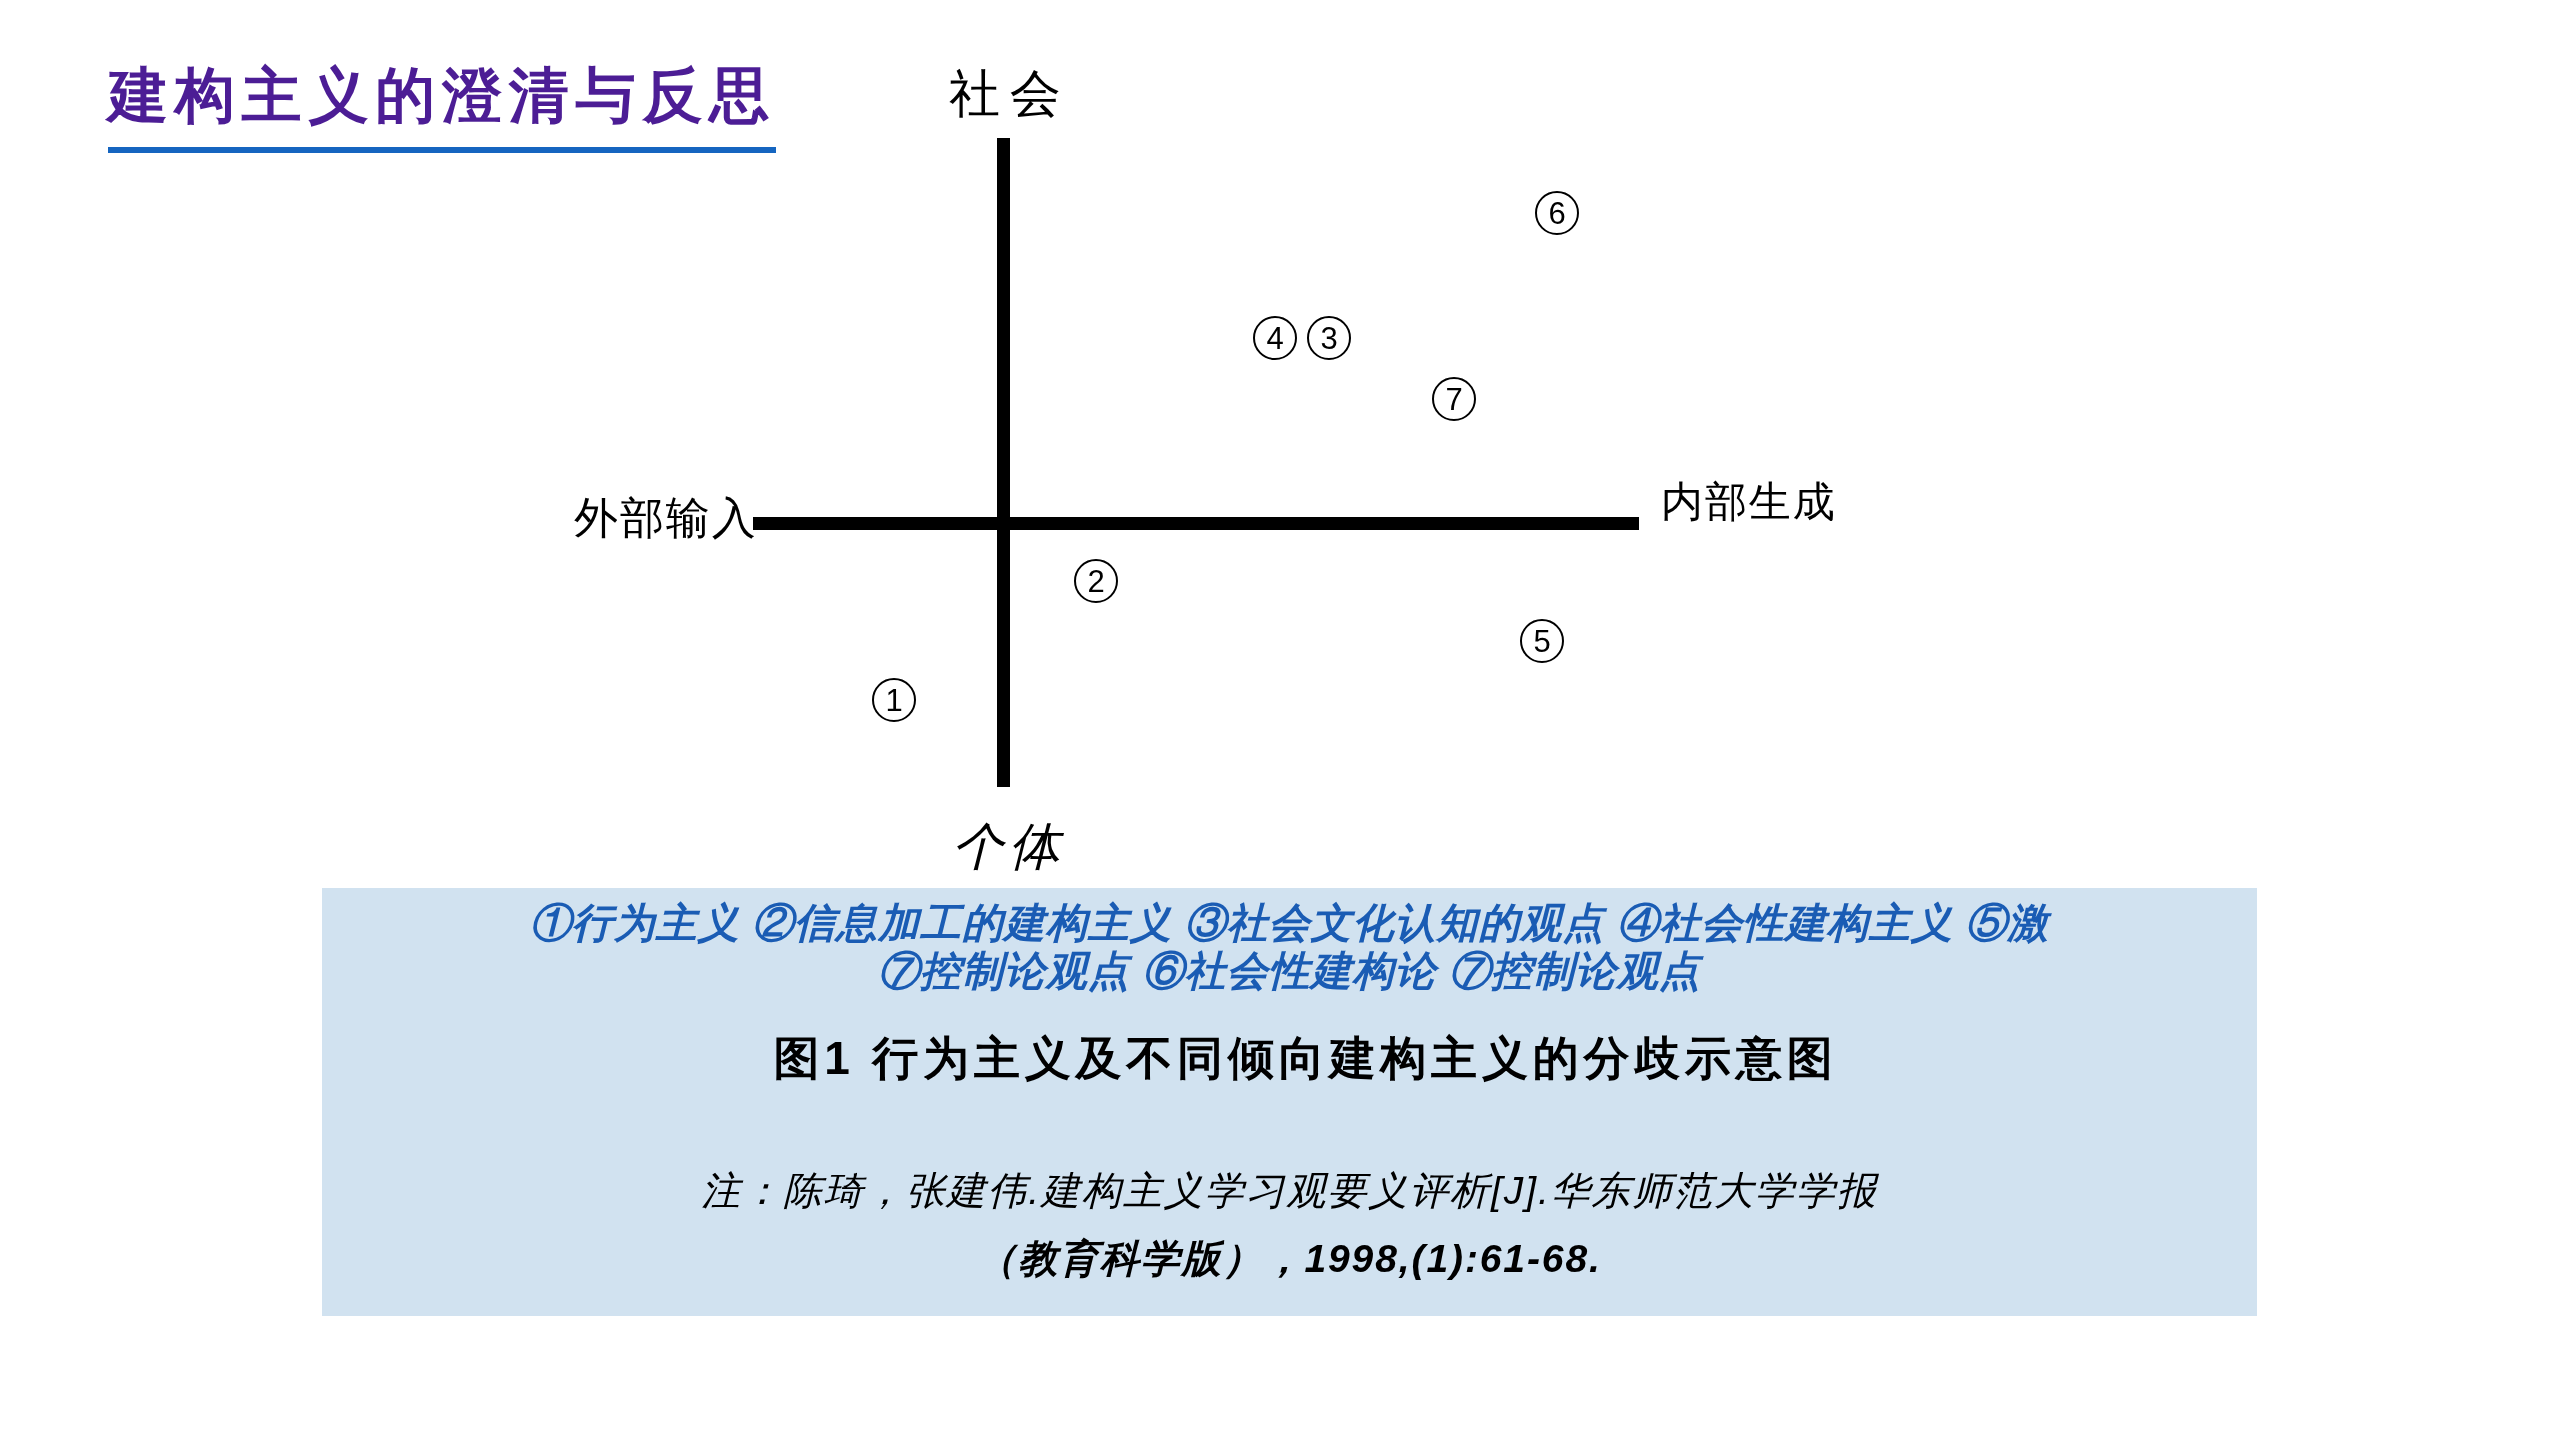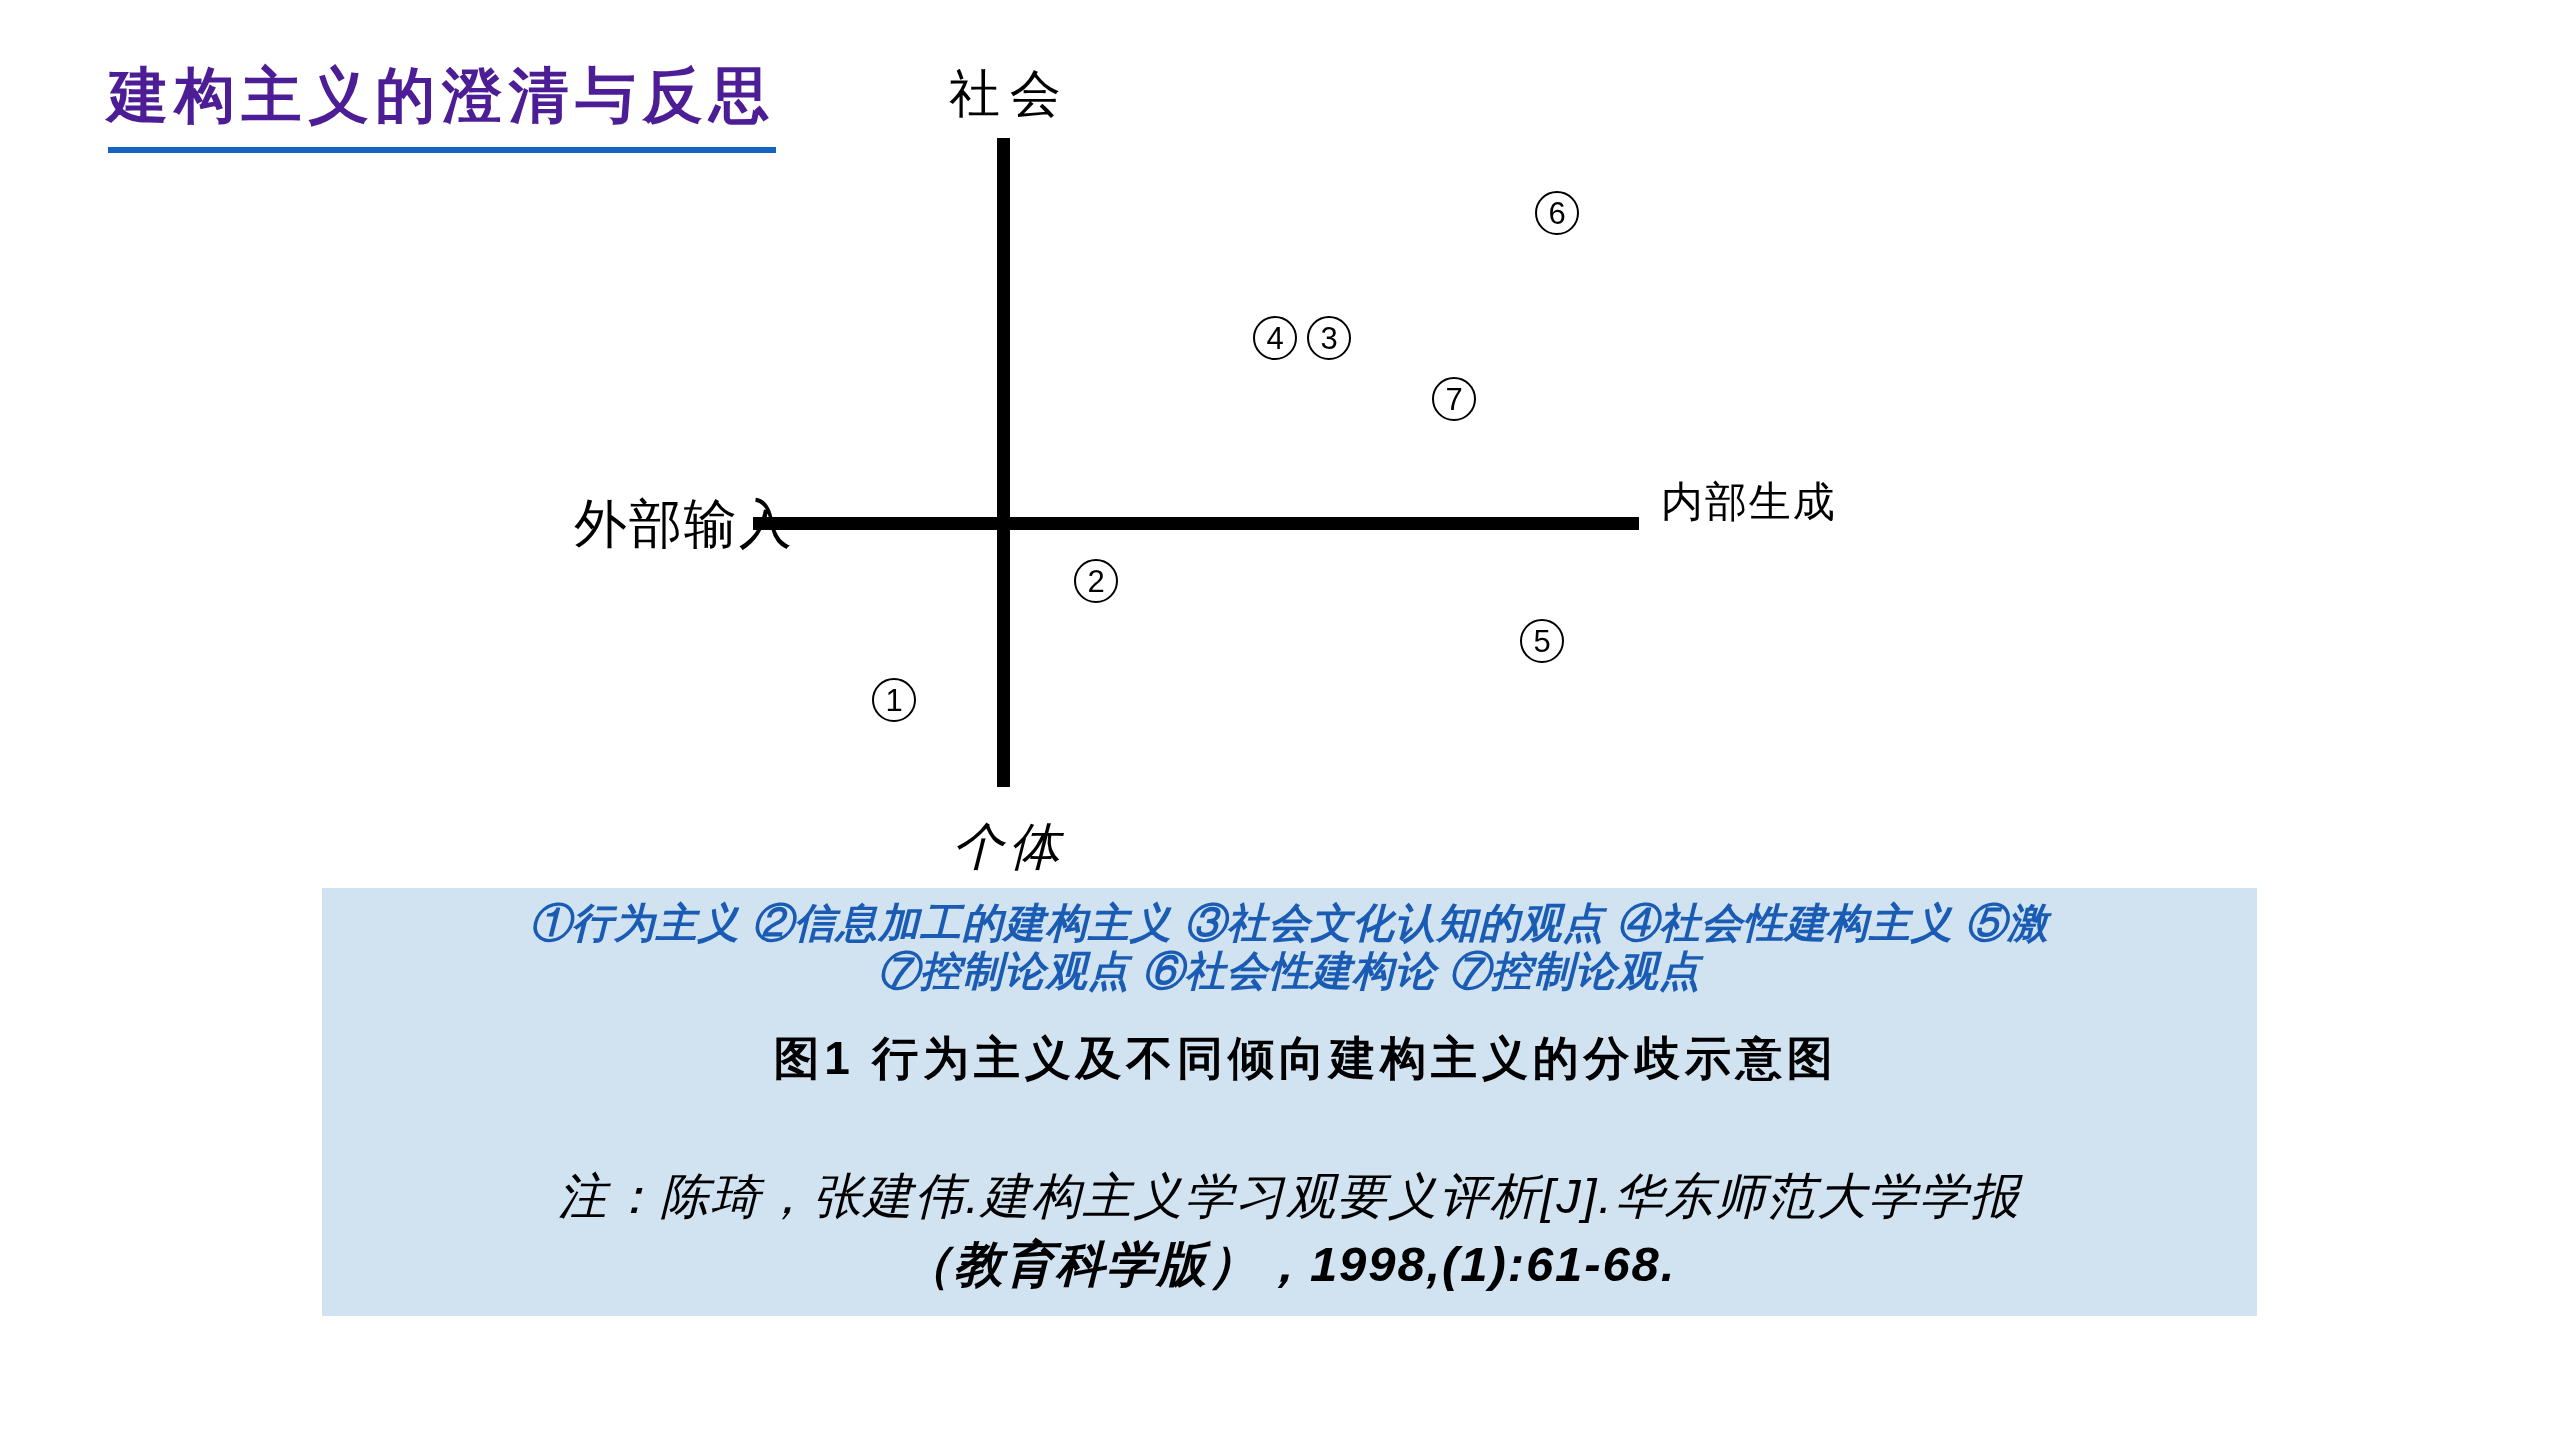--- a/index.html
+++ b/index.html
@@ -43,21 +43,21 @@
   }
   .axis-label {
     position: absolute;
     font-size: 51px;
     color: #000;
     white-space: nowrap;
     font-weight: 400;
   }
   .axis-label.top    { left: 949px;  top: 60px;  letter-spacing: 9.7px; }
   .axis-label.bottom { left: 952px;  top: 813px; letter-spacing: 5.8px; font-style: italic; }
-  .axis-label.left   { left: 574px;  top: 489px; font-size: 53px; letter-spacing: 1.9px; }
+  .axis-label.left   { left: 574px;  top: 489px; font-size: 44px; letter-spacing: 1.9px; }
   .axis-label.right  { left: 1661px; top: 474px; font-size: 42px; letter-spacing: 1.9px; }
 
   .pt {
     position: absolute;
     width: 44px; height: 44px;
     border: 2.9px solid #000;
     border-radius: 50%;
     display: flex; align-items: center; justify-content: center;
     background: #fff;
   }
@@ -98,21 +98,21 @@
     font-weight: 600;
     letter-spacing: 4.8px;
   }
   .note {
     position: absolute;
     left: 0;
     width: 100%;
     margin: 0;
     text-align: center;
     color: #000;
-    font-size: 49px;
+    font-size: 39px;
     font-style: italic;
     letter-spacing: 1.9px;
   }
   .note1 { top: 276px; }
   .note2 { top: 344px; font-weight: bold; }
 </style>
 </head>
 <body>
 
 <div class="slide">

